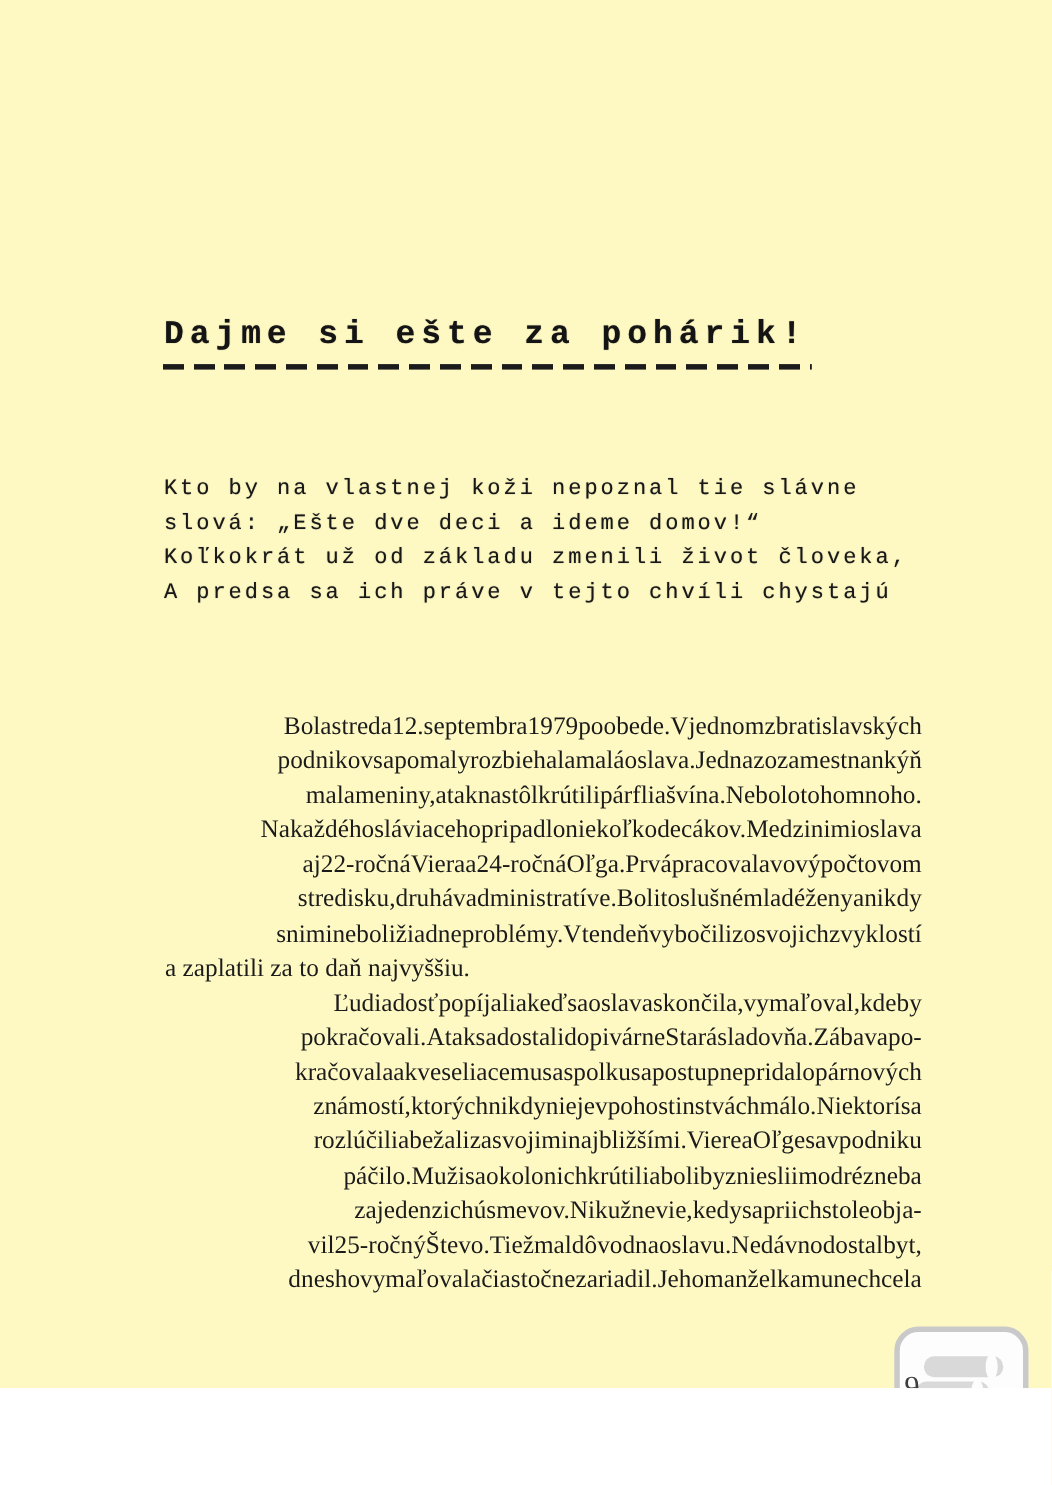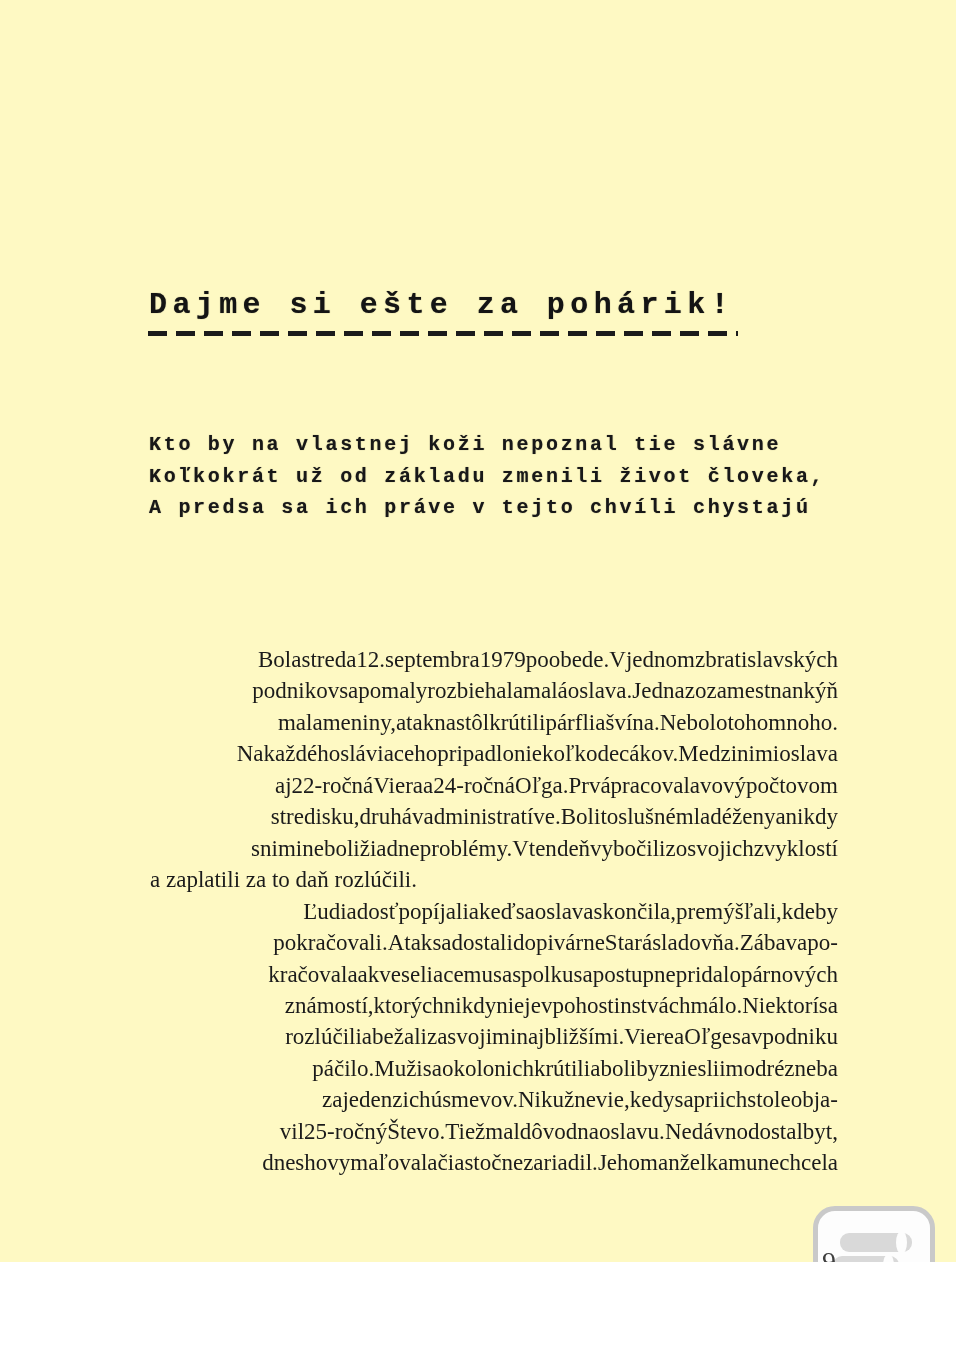--- a/index.html
+++ b/index.html
@@ -28,21 +28,20 @@
   }
   
   .intro-block{
     position:absolute;left:149px;top:429px;
     font-family:"Liberation Mono","DejaVu Sans Mono",monospace;
     font-size:20px;line-height:31.6px;
     letter-spacing:2.7px;
     color:#181818;
     text-shadow:0 0 1px rgba(24,24,24,.5);
     white-space:nowrap;
-    font-weight:bold;
   }
   
   .body-text{
     position:absolute;left:150px;top:644px;
     width:688px;
     font-size:23px;line-height:31.45px;
     color:#1b1b1b;
   }
   .bline{min-height:31.45px;}
   .jline{display:flex;justify-content:flex-end;}
@@ -78,20 +77,21 @@
 </head>
 <body>
 
 <div class="page">
 
   <div class="chapter-title">Dajme si ešte za pohárik!</div>
   <div class="title-underline"></div>
 
   <div class="intro-block">
     <div>Kto by na vlastnej koži nepoznal tie slávne</div>
+    <div>slová: „Ešte dve deci a ideme domov!“</div>
     <div>Koľkokrát už od základu zmenili život človeka,</div>
     <div>A predsa sa ich práve v tejto chvíli chystajú</div>
   </div>
 
   <div class="body-text">
     <div class="bline jline">
         <span>Bola</span>
         <span>streda</span>
         <span>12.</span>
         <span>septembra</span>
@@ -171,32 +171,32 @@
         <span>žiadne</span>
         <span>problémy.</span>
         <span>V</span>
         <span>ten</span>
         <span>deň</span>
         <span>vybočili</span>
         <span>zo</span>
         <span>svojich</span>
         <span>zvyklostí</span>
       </div>
-    <div class="bline lastline">a zaplatili za to daň rozlúčili.</div>
+    <div class="bline lastline">a zaplatili za to daň najvyššiu.</div>
 
     <div class="bline jline indent">
         <span>Ľudia</span>
         <span>dosť</span>
         <span>popíjali</span>
         <span>a</span>
         <span>keď</span>
         <span>sa</span>
         <span>oslava</span>
         <span>skončila,</span>
-        <span>premýšľali,</span>
+        <span>vymaľoval,</span>
         <span>kde</span>
         <span>by</span>
       </div>
     <div class="bline jline">
         <span>pokračovali.</span>
         <span>A</span>
         <span>tak</span>
         <span>sa</span>
         <span>dostali</span>
         <span>do</span>

